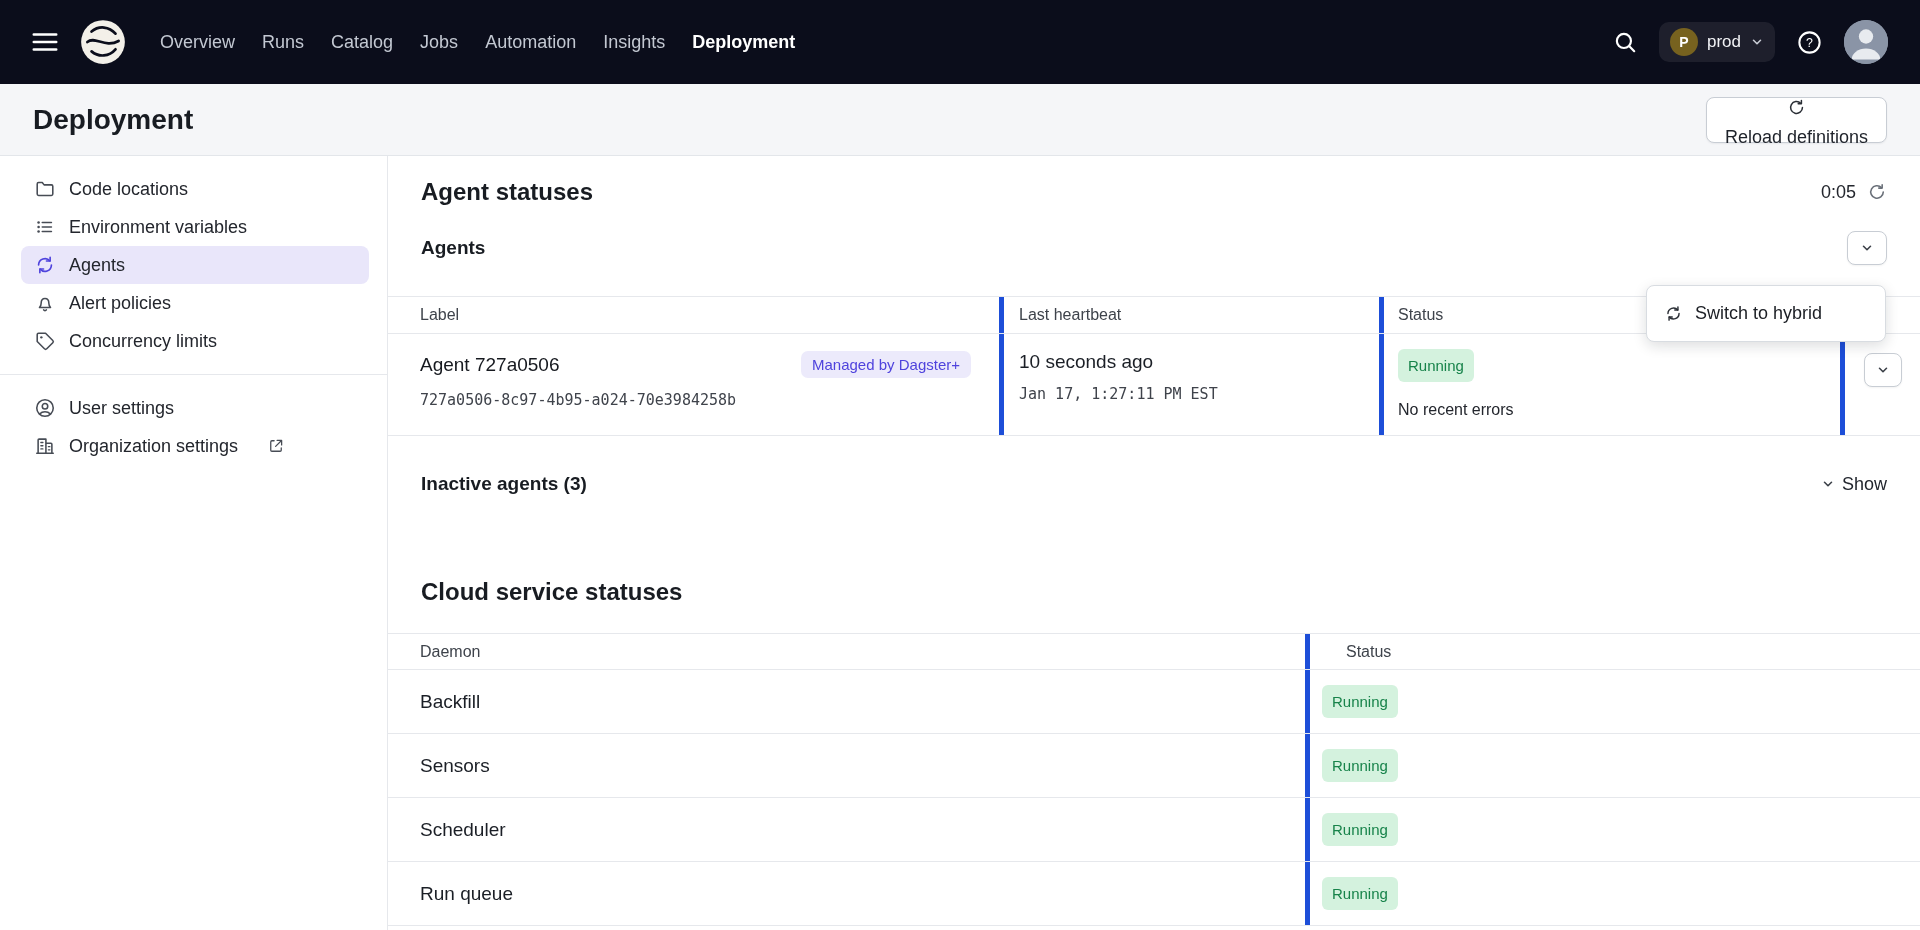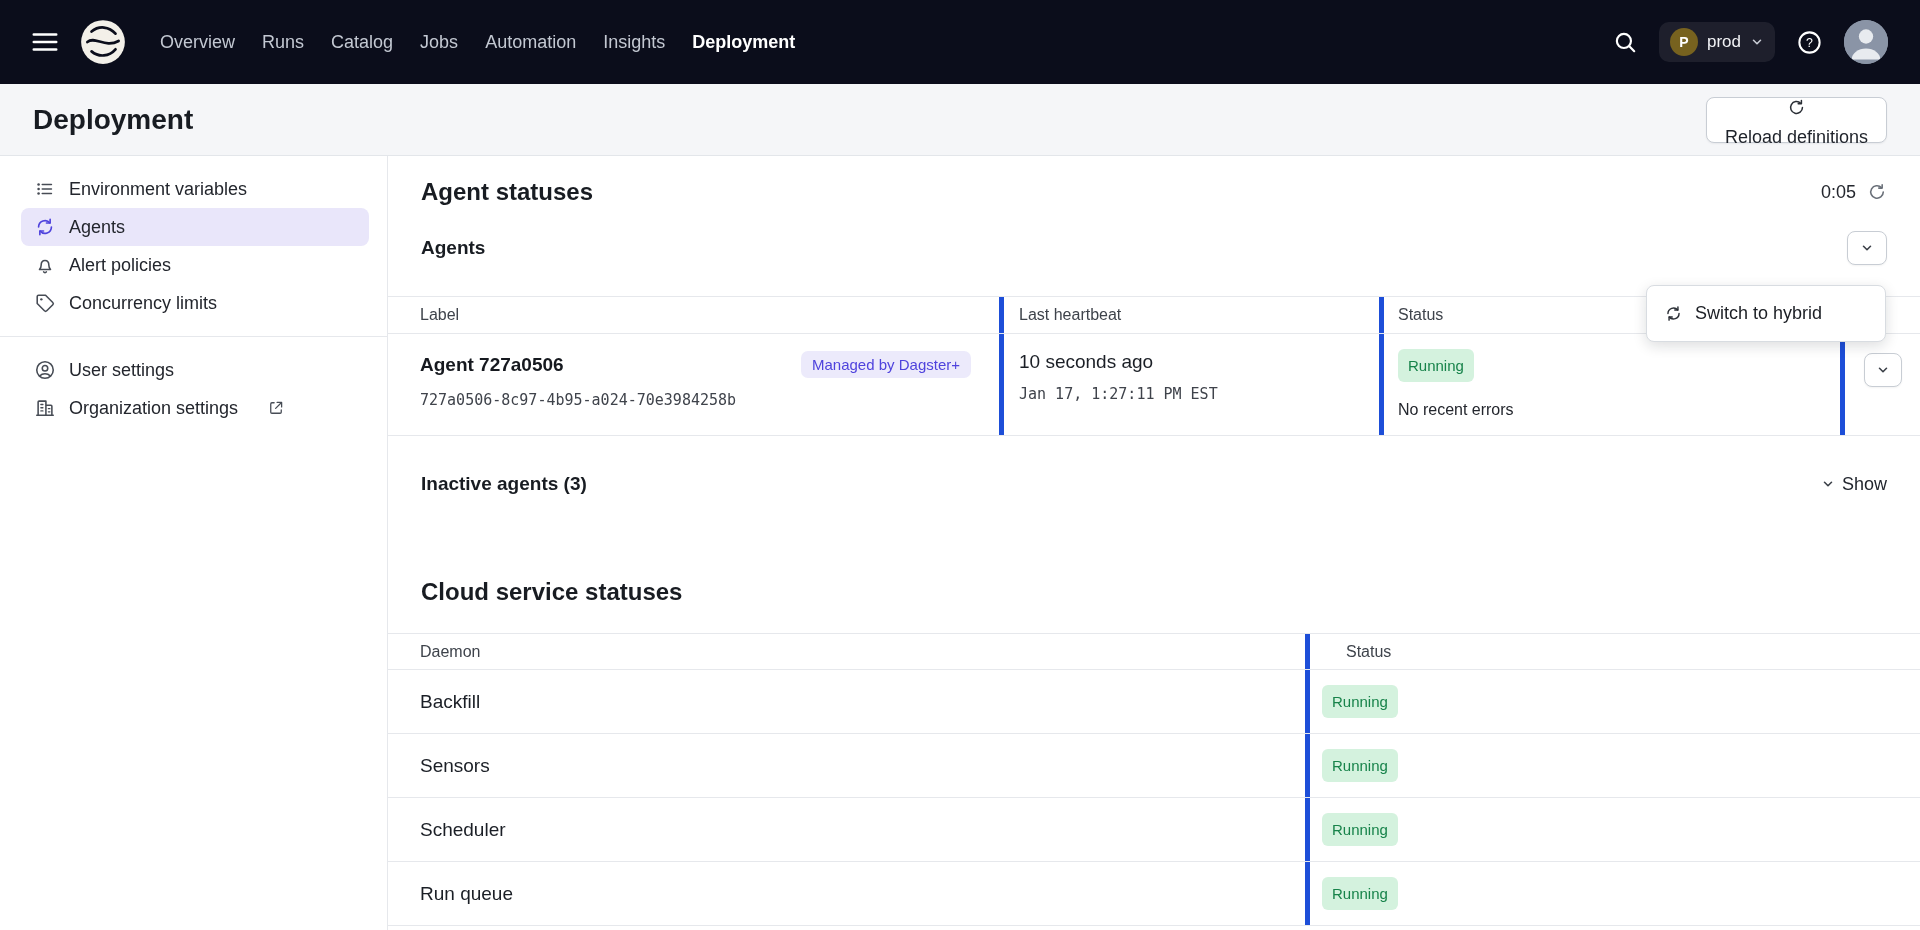--- a/index.html
+++ b/index.html
@@ -57,21 +57,21 @@
   .agents-tbl .tr { display: grid; grid-template-columns: 616px 380px 461px 1fr; }
   .thead { border-bottom: 1px solid #E6E8EC; }
   .agents-tbl .thead { height: 37px; }
   .th { display: flex; align-items: center; font-size: 16px; color: #3E434B; }
   .bdr { border-right: 5px solid #1d4ed8; }
   .pad1 { padding-left: 32px; }
   .agents-tbl .trow { height: 102px; border-bottom: 1px solid #E6E8EC; }
 
   .label-cell { padding: 17px 28px 0 32px; }
   .label-line { display: flex; justify-content: space-between; align-items: center; }
-  .agent-name { font-size: 19px; font-weight: 700; color: #16191F; }
+  .agent-name { font-size: 19px; font-weight: 400; color: #16191F; }
   .managed-badge { background: #ECEAFB; color: #4F43DD; font-size: 15px; padding: 5px 11px; border-radius: 7px; white-space: nowrap; }
   .agent-id { margin-top: 13px; font-size: 15px; color: #3F434B; }
   .hb-cell { padding: 17px 0 0 15px; }
   .hb-rel { font-size: 19px; color: #1B1F26; }
   .hb-time { margin-top: 12px; font-size: 15px; color: #3F434B; }
   .status-cell { padding: 15px 0 0 14px; }
   .running-badge { background: #D4F2DE; color: #17834A; font-size: 15px; padding: 8px 10px; border-radius: 6px; display: inline-block; }
   .status-note { margin-top: 19px; font-size: 16px; color: #23262D; }
   .caret-cell { display: flex; justify-content: center; align-items: flex-start; padding-top: 19px; }
   .row-caret-btn { width: 38px; height: 34px; border: 1px solid #C8CDD4; border-radius: 8px; background: #fff; display: flex; align-items: center; justify-content: center; box-shadow: 0 1px 2px rgba(16,22,26,0.05); cursor: pointer; }
@@ -163,20 +163,28 @@
     <span>Reload definitions</span>
   </button>
 </div>
 
 <div class="layout">
 
   <div class="sidebar">
     <div class="side-item">
       <span class="ic">
         <svg width="22" height="22" viewBox="0 0 24 24">
+            <path d="M3.5 6.5a1.5 1.5 0 0 1 1.5-1.5h4l2 2.5h8a1.5 1.5 0 0 1 1.5 1.5v8.5a1.5 1.5 0 0 1-1.5 1.5H5a1.5 1.5 0 0 1-1.5-1.5z" stroke="#474C55" stroke-width="1.7" fill="none" stroke-linejoin="round"></path>
+          </svg>
+      </span>
+      <span>Code locations</span>
+    </div>
+    <div class="side-item">
+      <span class="ic">
+        <svg width="22" height="22" viewBox="0 0 24 24">
             <circle cx="5" cy="7" r="1.4" fill="#474C55"></circle>
             <path d="M9 7h10" stroke="#474C55" stroke-width="1.7" stroke-linecap="round"></path>
             <circle cx="5" cy="12" r="1.4" fill="#474C55"></circle>
             <path d="M9 12h10" stroke="#474C55" stroke-width="1.7" stroke-linecap="round"></path>
             <circle cx="5" cy="17" r="1.4" fill="#474C55"></circle>
             <path d="M9 17h10" stroke="#474C55" stroke-width="1.7" stroke-linecap="round"></path>
           </svg>
       </span>
       <span>Environment variables</span>
     </div>

